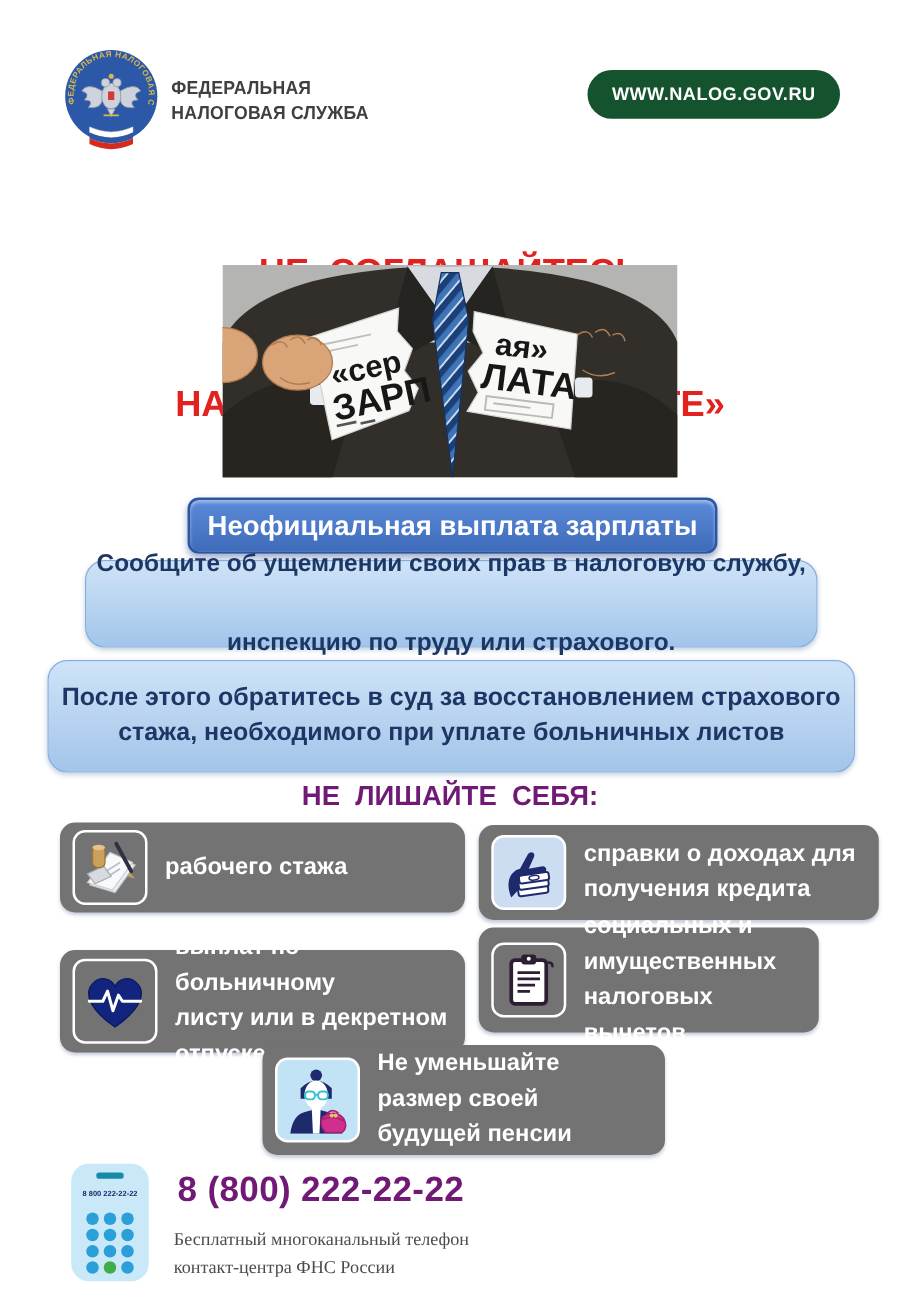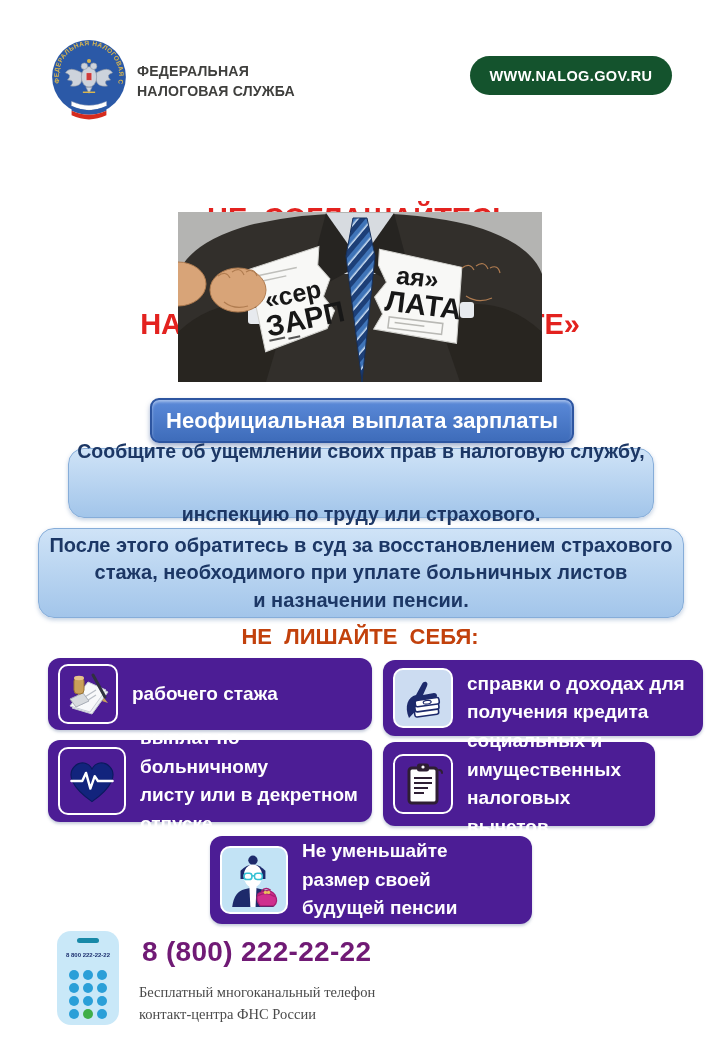--- a/index.html
+++ b/index.html
@@ -10,21 +10,21 @@
   .emblem{position:absolute;left:50px;top:38px;width:78px;height:86px;}
   .org-name{position:absolute;left:137px;top:61px;font-size:15px;font-weight:bold;
             color:#3f3f3d;line-height:1.32;letter-spacing:.2px;transform:scaleX(.94);transform-origin:left top;}
   .site-pill{position:absolute;left:470px;top:56px;width:202px;height:39px;background:#14532d;
              border-radius:20px;color:#fff;font-weight:bold;font-size:14.5px;letter-spacing:.4px;
              display:flex;align-items:center;justify-content:center;cursor:pointer;}
 
   
   .main-title{position:absolute;top:130px;left:0;width:100%;text-align:center;color:#e3221f;
               font-size:29px;font-weight:800;line-height:1.22;white-space:pre-wrap;}
-  .section-title{position:absolute;top:624px;left:0;width:100%;text-align:center;color:#c2410c;
+  .section-title{position:absolute;top:624px;left:0;width:100%;text-align:center;color:#701a75;
                  font-size:22px;font-weight:800;white-space:pre-wrap;}
 
   
   .photo{position:absolute;left:178px;top:212px;width:364px;height:170px;}
 
   
   .banner-btn{position:absolute;left:150px;top:398px;width:420px;height:41px;border-radius:9px;
               background:linear-gradient(#5b8ad9,#3e6cba);border:2px solid #2d55a0;
               box-shadow:inset 0 2px 3px rgba(255,255,255,.45), 0 3px 5px rgba(70,100,160,.5);
               color:#fff;font-size:22px;font-weight:bold;display:flex;align-items:center;justify-content:center;}
@@ -32,32 +32,32 @@
   
   .info-box{position:absolute;border-radius:16px;background:linear-gradient(#cfe3f7,#a2c5ea);
             border:1px solid #86add9;color:#1c3765;font-weight:bold;text-align:center;
             display:flex;flex-direction:column;align-items:center;justify-content:center;
             box-shadow:0 2px 4px rgba(120,150,190,.45);}
   .info-box .ln{line-height:1.38;}
   #box1{left:68px;top:448px;width:584px;height:68px;font-size:19.5px;gap:36px;}
   #box2{left:38px;top:528px;width:644px;height:88px;font-size:20px;}
 
   
-  .card{position:absolute;background:#4c1d95;border-radius:12px;display:flex;align-items:center;
+  .card{position:absolute;background:#737373;border-radius:12px;display:flex;align-items:center;
         box-shadow:0 2px 3px rgba(90,110,150,.35);}
   .icon-box{border:2px solid #ffffff;border-radius:10px;flex:0 0 auto;margin-left:10px;
             display:flex;align-items:center;justify-content:center;}
   .icon-56{width:56px;height:56px;}
   .icon-64{width:64px;height:64px;}
   .bg-light{background:#ccdcf1;}
   .bg-sky{background:#c2e3f5;}
   .card-text{color:#fff;font-weight:bold;font-size:19px;line-height:1.5;margin-left:14px;}
   #card1{left:48px;top:658px;width:324px;height:72px;}
   #card2{left:383px;top:660px;width:320px;height:76px;}
-  #card3{left:48px;top:740px;width:324px;height:82px;}
+  #card3{left:48px;top:760px;width:324px;height:82px;}
   #card4{left:383px;top:742px;width:272px;height:84px;}
   #pension-card{left:210px;top:836px;width:322px;height:88px;}
 
   
   .phone-icon{position:absolute;left:56px;top:930px;}
   .phone-number{position:absolute;left:142px;top:936px;font-size:28px;font-weight:800;color:#701a75;letter-spacing:.3px;}
   .phone-desc{position:absolute;left:139px;top:982px;font-size:14.5px;color:#4b4b4b;line-height:1.5;font-family:Liberation Serif, serif;}
 </style>
 </head>
 <body>
@@ -155,21 +155,20 @@
 
   <div class="banner-btn">Неофициальная выплата зарплаты</div>
 
   <div class="info-box" id="box1">
     <div class="ln">Сообщите об ущемлении своих прав в налоговую службу,</div>
     <div class="ln">инспекцию по труду или страхового.</div>
   </div>
   <div class="info-box" id="box2">
     <div class="ln">После этого обратитесь в суд за восстановлением страхового</div>
     <div class="ln">стажа, необходимого при уплате больничных листов</div>
-    <div class="ln">и назначении пенсии.</div>
   </div>
 
   <div class="section-title">НЕ  ЛИШАЙТЕ  СЕБЯ:</div>
 
   <div class="card" id="card1">
     <div class="icon-box icon-56">
       <svg width="44" height="44" viewBox="0 0 44 44">
         <polygon points="6,36 24,12 42,20 26,42" fill="#eceff3" stroke="#c3c8cf"></polygon>
         <polygon points="4,34 22,10 40,18 24,40" fill="#f8f9fb" stroke="#c9ced5"></polygon>
         <path d="M14,28 l16,-10 M16,32 l14,-9" stroke="#b9bec6" stroke-width="1.3"></path>

